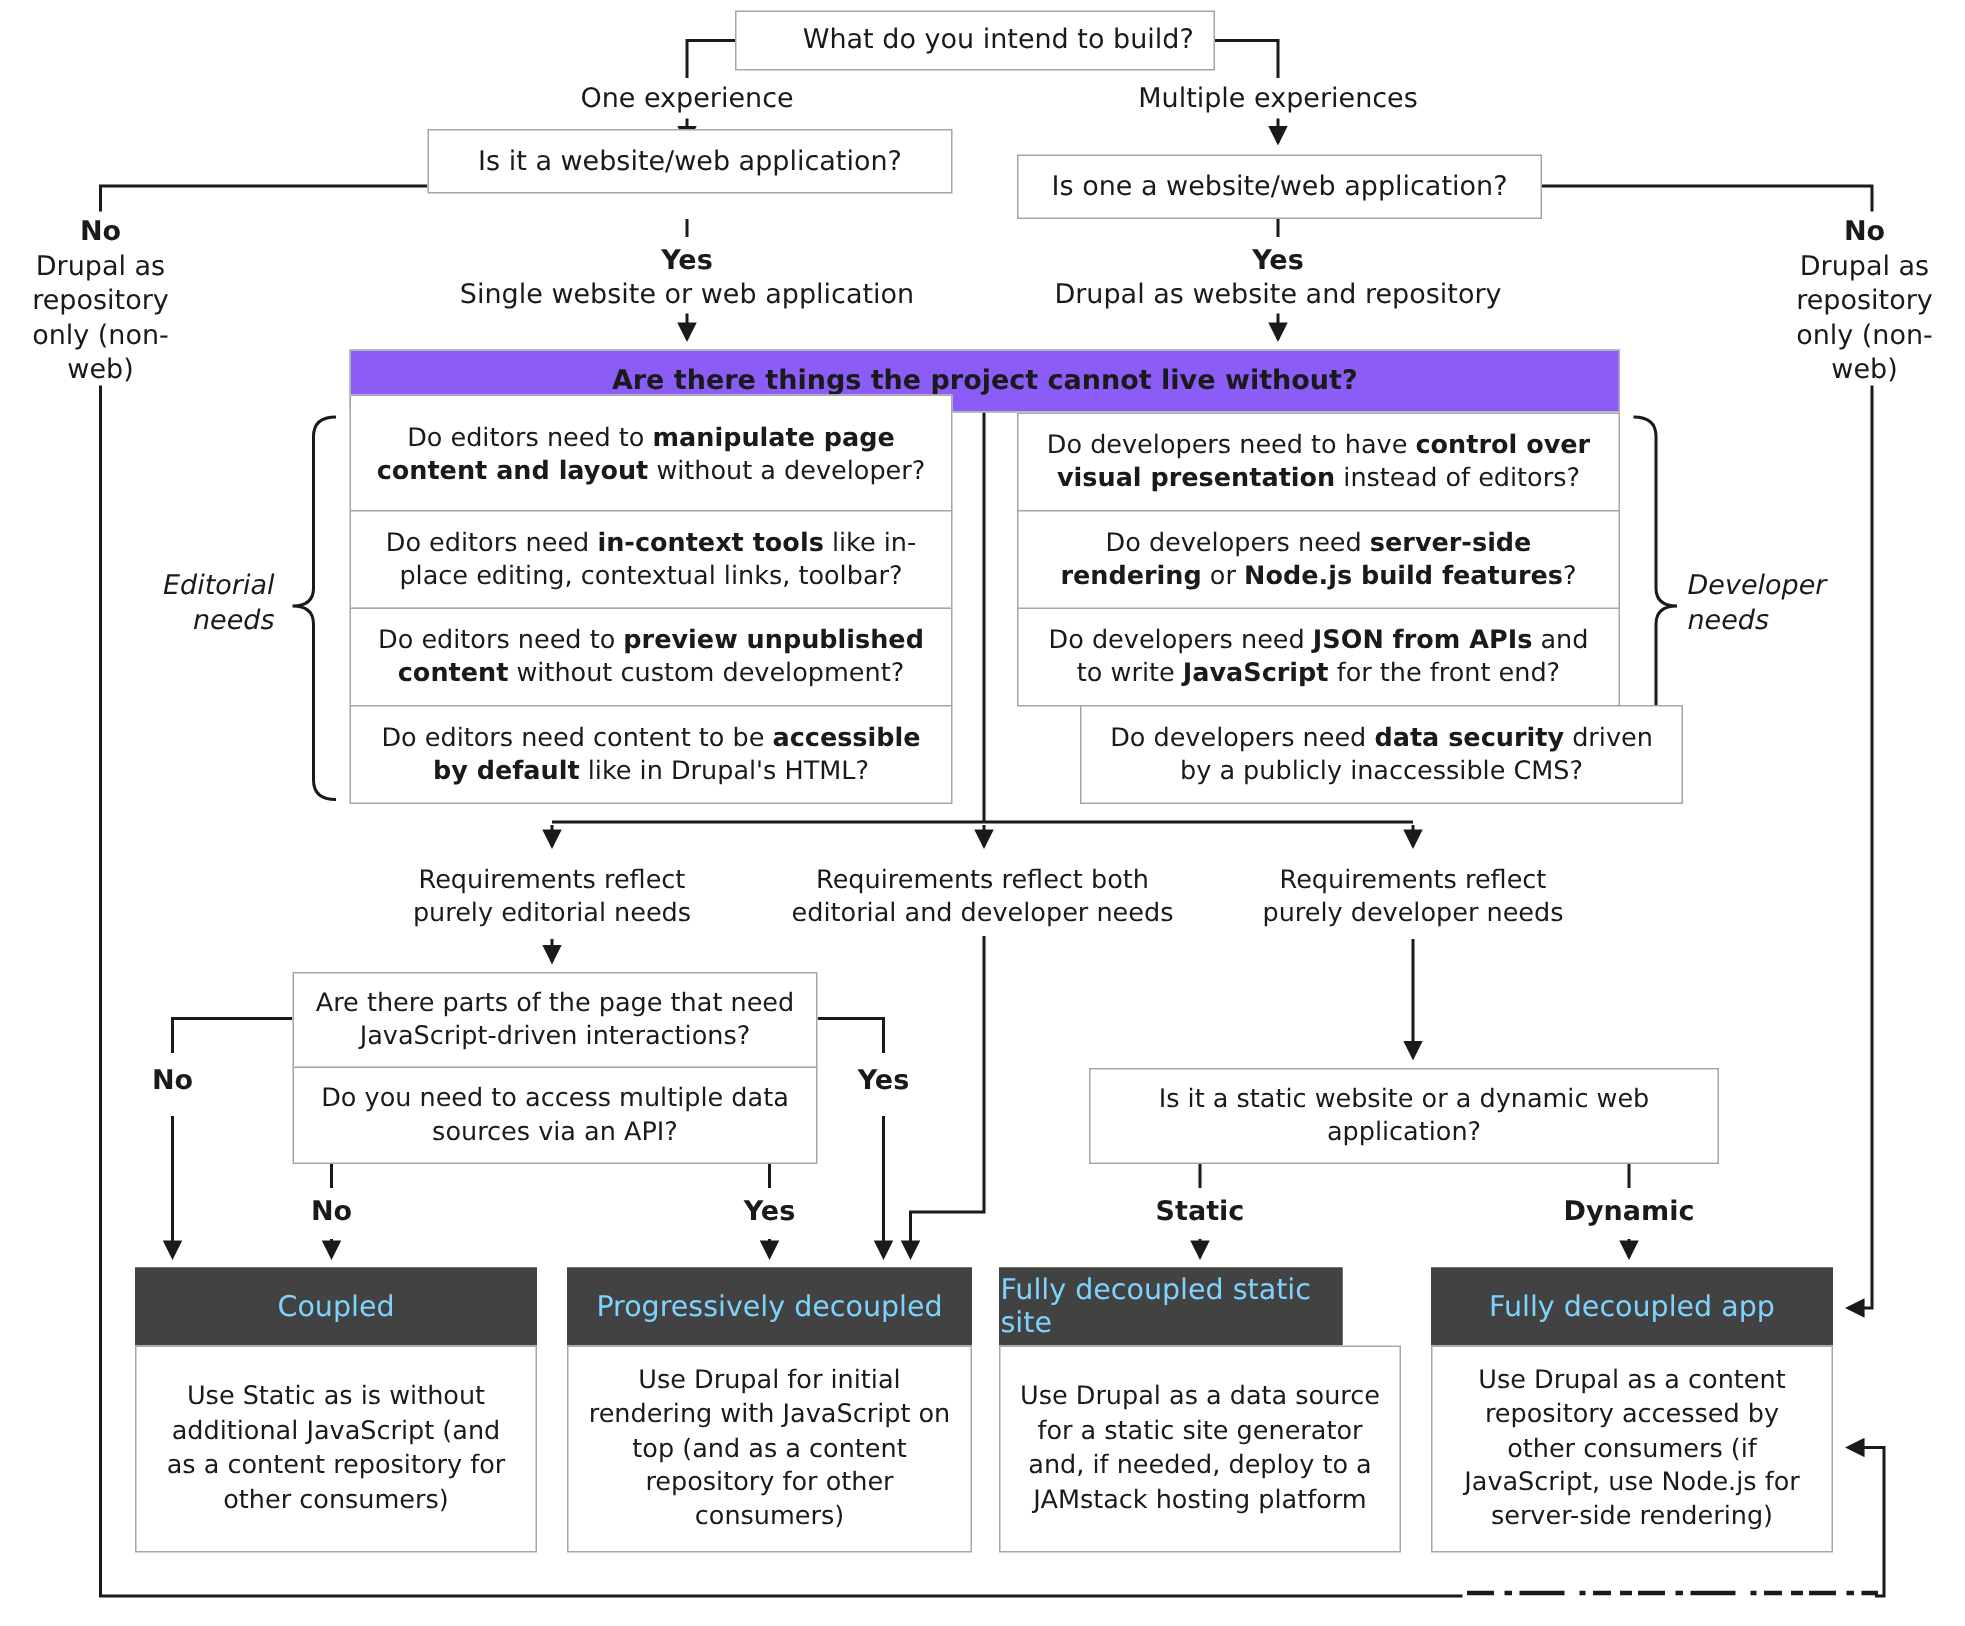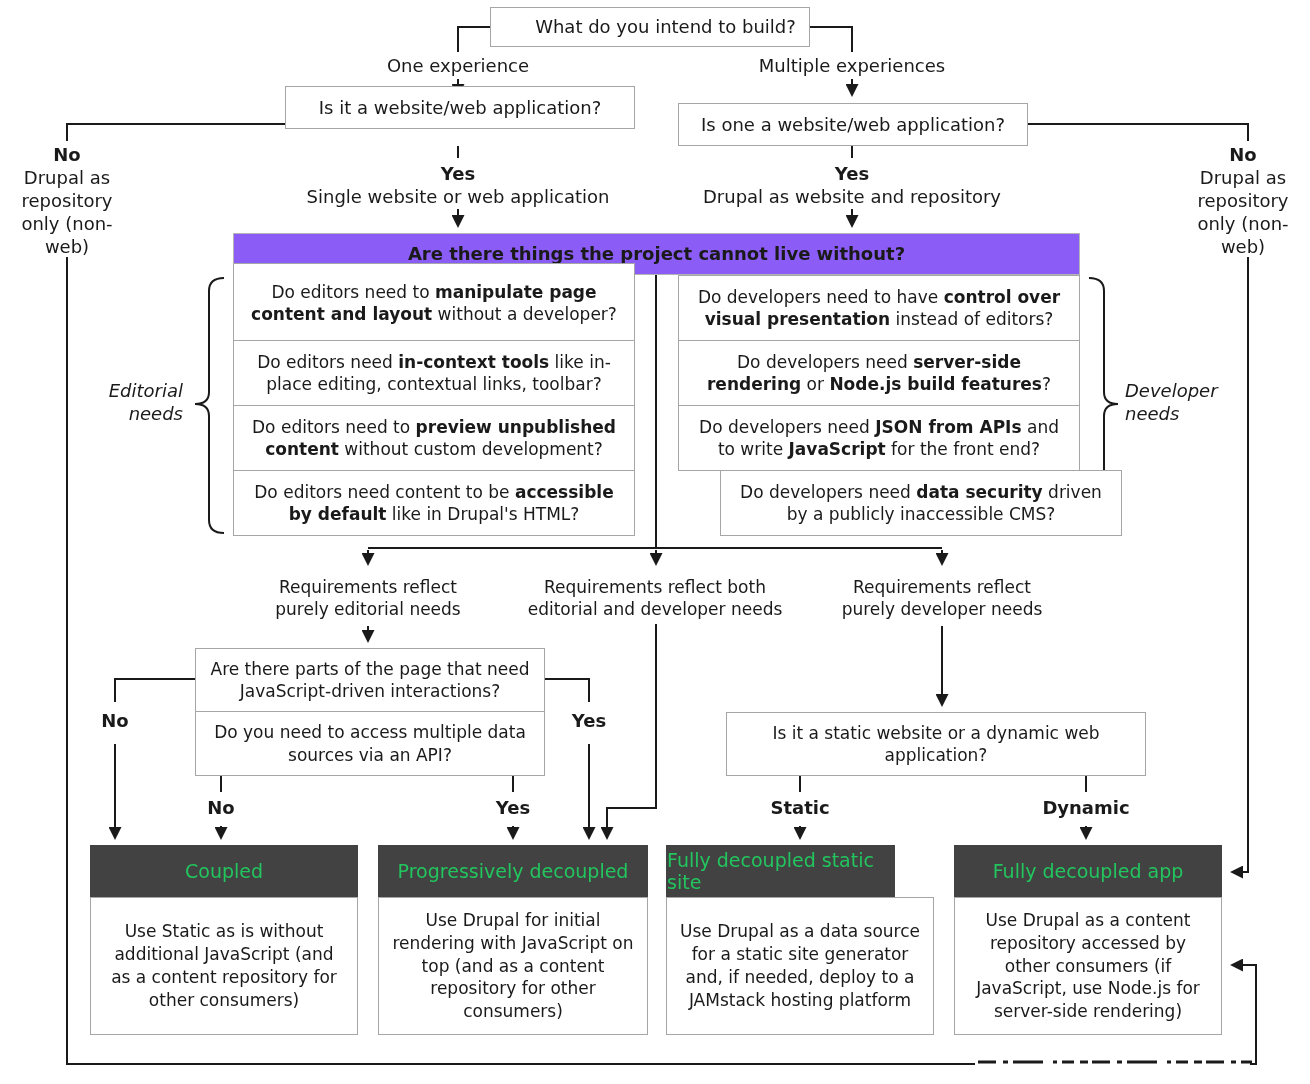--- a/index.html
+++ b/index.html
@@ -15,21 +15,21 @@
   .q18{font-size:18px;}
   .q17{font-size:17px;padding:2px 10px;}
   .yellow{background:#8b5cf6;border:1px solid #b5b5b5;font-weight:bold;font-size:18px;}
   .tag{position:absolute;transform:translateX(-50%);white-space:nowrap;font-size:18px;z-index:1;text-align:center;}
   .tagbold{font-weight:bold;}
   .stack{position:absolute;text-align:center;line-height:1.28;font-size:18px;z-index:1;}
   .stack .b{font-weight:bold;display:block;}
   .needs{position:absolute;font-style:italic;font-size:18px;line-height:1.25;z-index:1;}
   .req{position:absolute;text-align:center;font-size:17px;line-height:1.3;z-index:1;}
   .card-h{
-    position:absolute;background:#424242;border:1px solid #424242;box-sizing:border-box;color:#22c55e;
+    position:absolute;background:#424242;border:1px solid #424242;box-sizing:border-box;color:#7dd3fc;
     display:flex;align-items:center;justify-content:center;font-size:19px;z-index:1;
   }
   .card-b{
     position:absolute;background:#ffffff;border:1px solid #a6a6a6;box-sizing:border-box;
     display:flex;align-items:center;justify-content:center;text-align:center;
     font-size:17px;line-height:1.35;padding:6px 13px;z-index:1;
   }
 </style>
 </head>
 <body>

